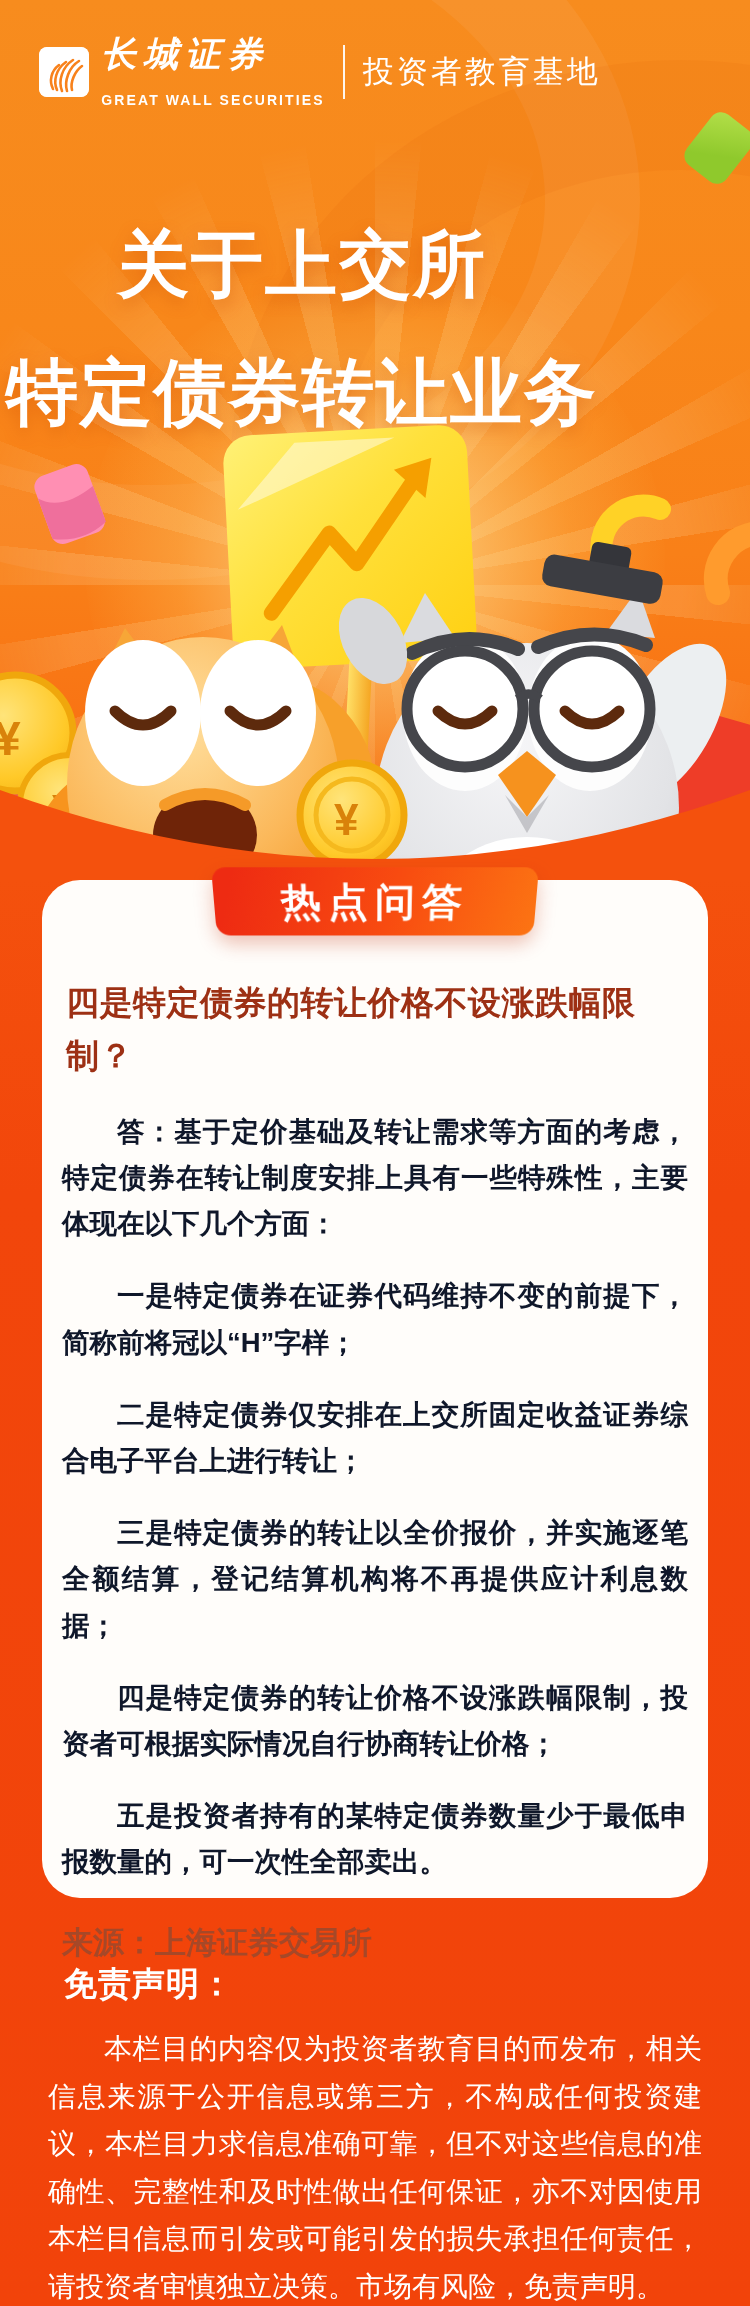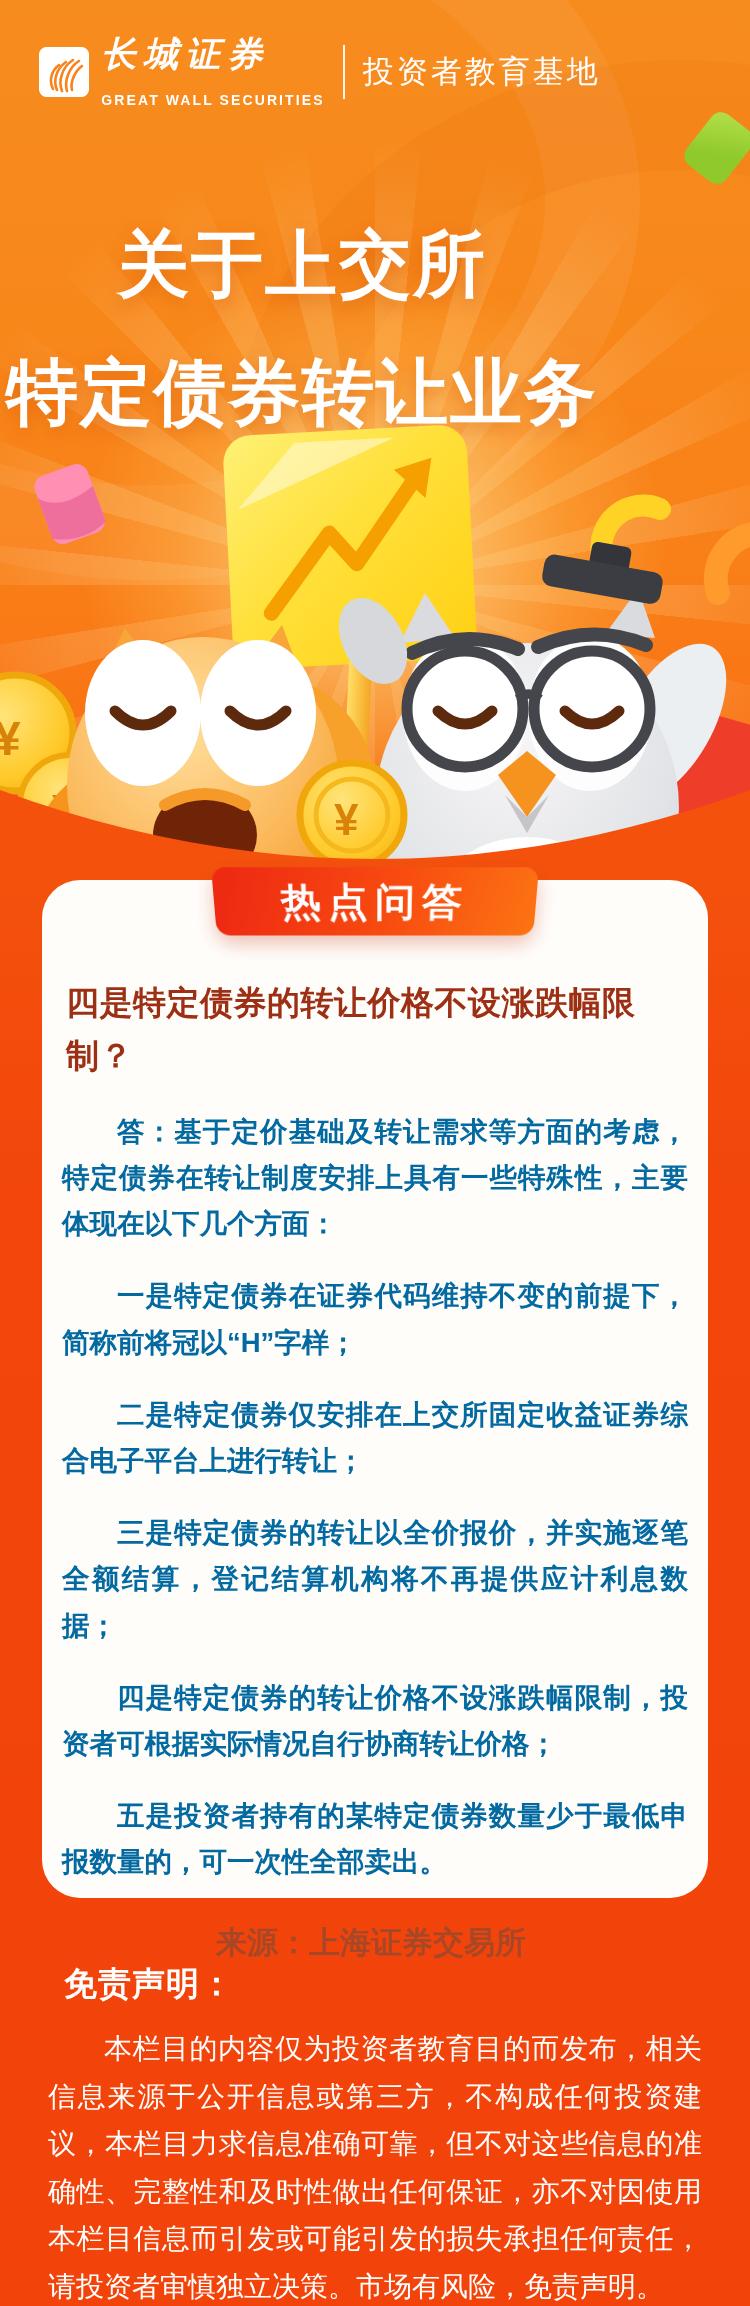--- a/index.html
+++ b/index.html
@@ -42,22 +42,22 @@
   .band-curve{position:absolute;left:0;top:786px;width:750px;height:110px;display:block;}
   .band{position:absolute;left:0;top:880px;width:750px;height:1426px;background:linear-gradient(180deg,#f4510d 0%,#f2460b 22%,#f2430a 100%);}
   
   .card{position:absolute;left:42px;top:880px;width:666px;height:1018px;background:#fffdfa;border-radius:38px;padding:0 20px;}
   .badge-wrap{position:absolute;top:-13px;left:50%;transform:translateX(-50%);}
   .badge{width:322px;height:70px;border-radius:14px;display:flex;align-items:center;justify-content:center;
     background:linear-gradient(105deg,#ee2b12 6%,#f84b10 55%,#fc7413 100%);
     transform:perspective(430px) rotateX(-13deg);box-shadow:0 9px 20px rgba(190,40,0,.28);}
   .badge span{font-size:40px;font-weight:800;color:#fff;letter-spacing:7px;}
   .question{margin:96px 4px 0;font-size:33px;font-weight:800;color:#9d3014;line-height:1.62;letter-spacing:.5px;}
-  .para{margin:26px 0 0;font-size:27.5px;font-weight:600;color:#0369a1;line-height:1.68;text-align:justify;text-indent:2em;}
-  .source{margin-top:36px;text-align:center;font-size:31px;font-weight:700;color:#a64828;padding-right:8px;}
+  .para{margin:26px 0 0;font-size:27.5px;font-weight:600;color:#0f172a;line-height:1.68;text-align:justify;text-indent:2em;}
+  .source{margin-top:36px;text-align:left;font-size:31px;font-weight:700;color:#a64828;padding-right:8px;}
   
   .disclaimer{position:absolute;left:48px;top:1946px;width:654px;color:#fff;}
   .disc-h{margin:16px;font-size:33px;font-weight:800;letter-spacing:1px;}
   .disc-p{margin:18px 0 0;font-size:28px;font-weight:500;line-height:1.7;text-align:justify;text-indent:2em;}
 </style>
 </head>
 <body>
 
 <div class="poster">
 

